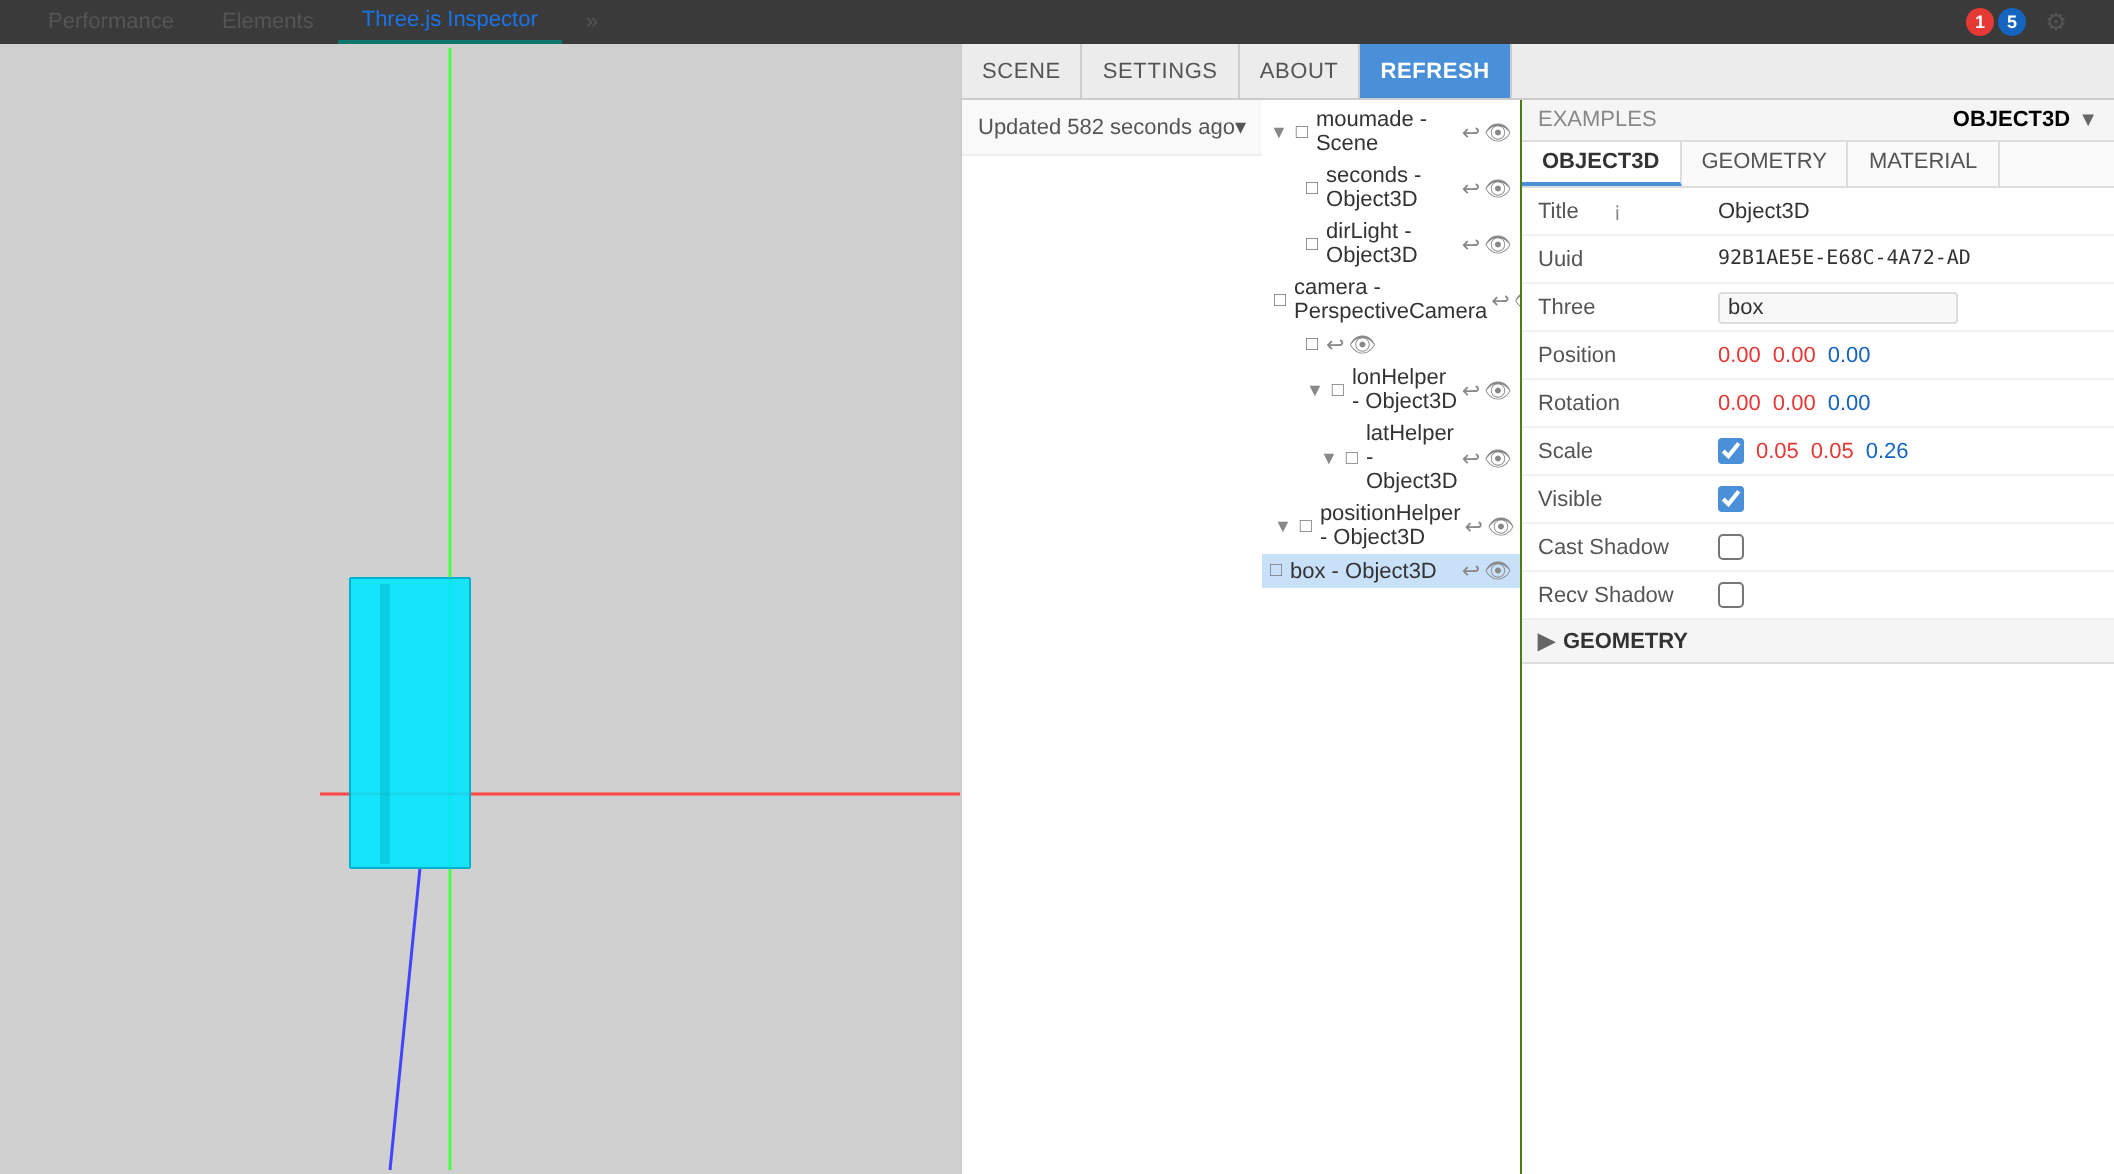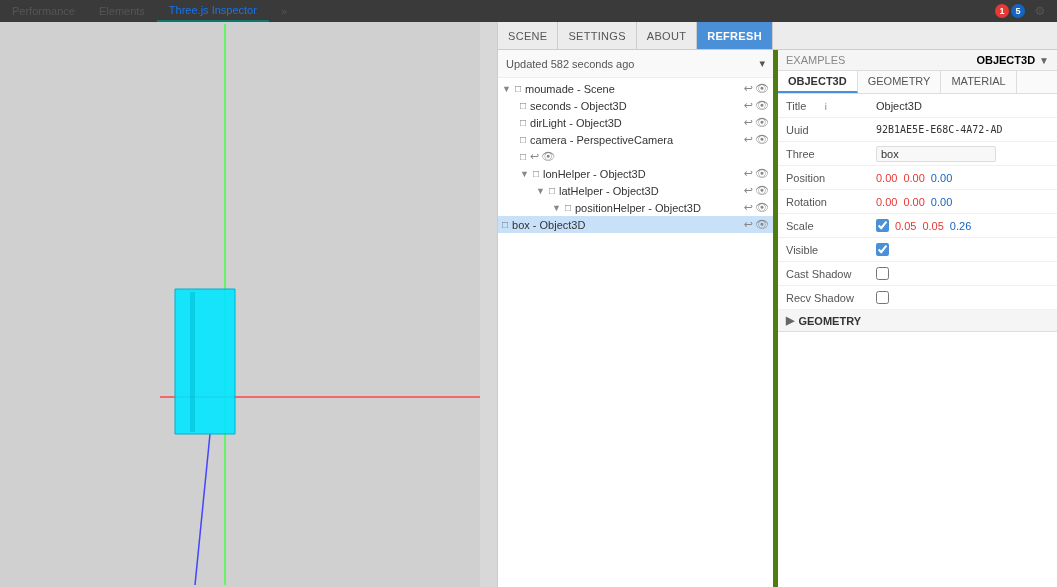--- a/index.html
+++ b/index.html
@@ -13,21 +13,21 @@
       display: flex;
       flex-direction: column;
     }
 
     
     .browser-tabs {
       display: flex;
       align-items: center;
       background: #3a3a3a;
       height: 22px;
-      padding: 0 0;
+      padding: 0 12px;
       flex-shrink: 0;
     }
     .toolbar-icon-btn {
       width: 22px;
       height: 22px;
       display: flex;
       align-items: center;
       justify-content: center;
       cursor: pointer;
       border-radius: 2px;
@@ -112,21 +112,20 @@
     }
 
     
     .inspector-panel {
       flex: 1;
       background: #fff;
       display: flex;
       flex-direction: column;
       border-left: 1px solid #ccc;
       overflow: hidden;
-      margin-left: 17px;
     }
 
     
     .inspector-nav {
       display: flex;
       align-items: center;
       background: #ececec;
       border-bottom: 1px solid #ccc;
       height: 28px;
       flex-shrink: 0;
@@ -158,23 +157,23 @@
     .inspector-body {
       display: flex;
       flex: 1;
       overflow: hidden;
     }
 
     
     .scene-tree {
       flex: 0 0 280px;
       background: #fff;
-      border-right: 5px solid #4d7c0f;
-      display: flex;
-      flex-direction: column;
+      border-right: 1px solid #4d7c0f;
+      display: flex;
+      flex-direction: row;
       overflow: hidden;
       justify-content: space-between;
     }
     .scene-tree-header {
       display: flex;
       align-items: center;
       justify-content: space-between;
       padding: 4px 8px;
       border-bottom: 1px solid #eee;
       background: #f9f9f9;

